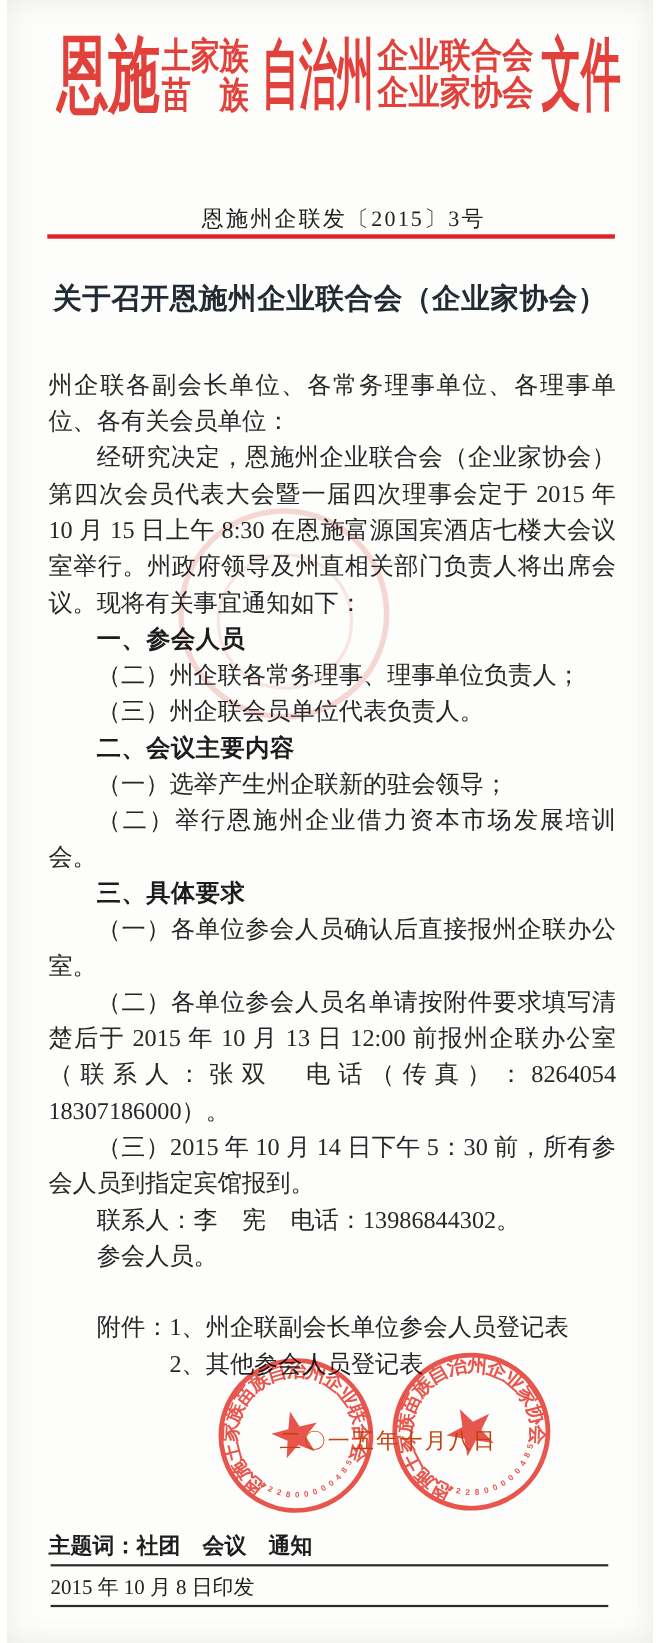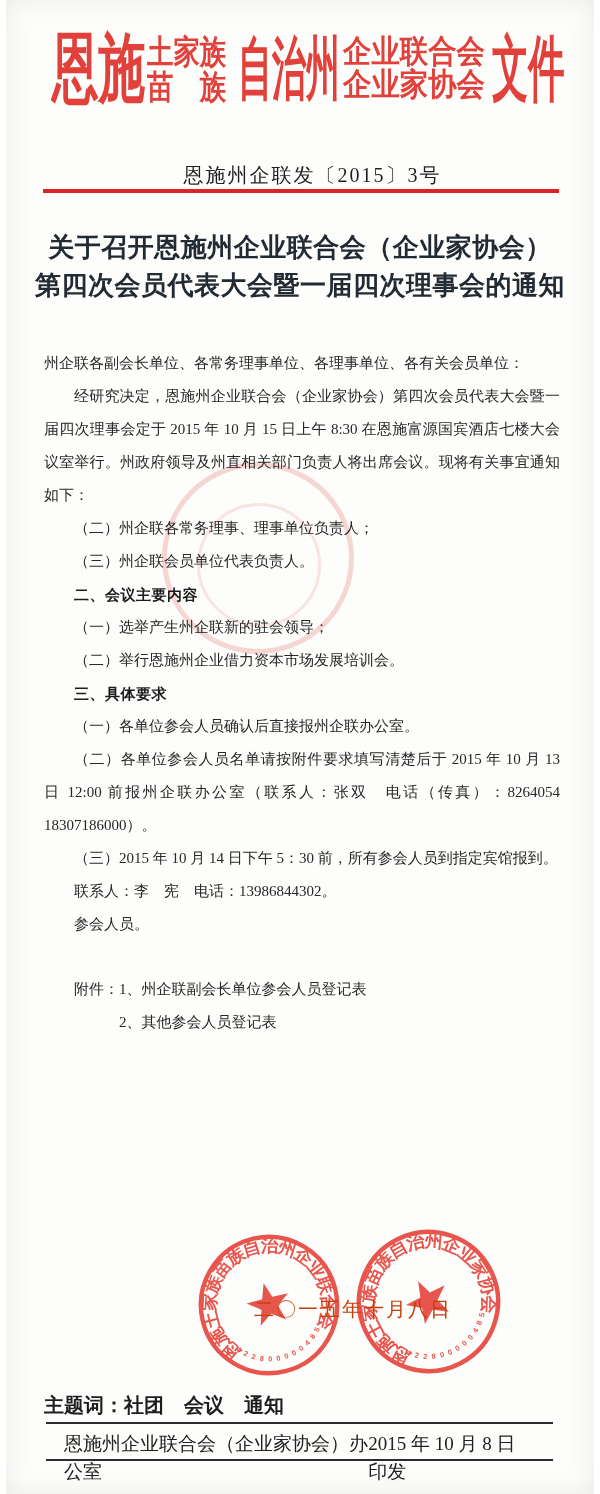--- a/index.html
+++ b/index.html
@@ -21,29 +21,29 @@
   .rh-stack{ top:35px; font-size:33px; line-height:35px; text-align:justify;
              font-family:"Liberation Serif","DejaVu Serif",serif; }
   .rh-stack span{ display:block; }
   #seg-big1{ left:46px;  transform:scale(.63,1.02); }
   #seg-st1 { left:141px; transform:scale(.80,1); }
   #seg-big2{ left:232px; transform:scale(.46,.93); top:34px;}
   #seg-st2 { left:337px; transform:scale(.86,.96); }
   #seg-big3{ left:486px; transform:scale(.49,.97); top:33px;}
 
   
-  .docnum{ margin-top:50px; text-align:center; font-size:20px; line-height:26px;
+  .docnum{ margin-top:74px; text-align:center; font-size:20px; line-height:26px;
            letter-spacing:2px; color:#1f1f1f;padding-left:25px; }
   .red-rule{ margin:1px 35px 0 37px; height:4px; background:var(--rule-red,#df2128); }
   .title{ margin-top:36px; text-align:center; font-weight:bold; font-size:26px;
           line-height:38px; color:#222a33; letter-spacing:.5px;font-family:Liberation Serif, serif; }
   .title span{ display:block; }
 
   
-  .body{ margin:42px 34px 0 38px; font-size:15px; line-height:33px;
+  .body{ margin:42px 34px 0 38px; font-size:22px; line-height:33px;
          text-align:justify; color:#272727; }
   .body p{ text-indent:2em; }
   .body p.noindent{ text-indent:0; }
   .body p.sect{ font-weight:bold; color:#1c1c1c;
         font-family:"Liberation Sans","DejaVu Sans",sans-serif; letter-spacing:.5px;}
   .attachments{ margin-top:32px; }
   .attachments .line1{ text-indent:2em; }
   .attachments .line2{ text-indent:5em; }
 
   
@@ -88,26 +88,26 @@
       <span>企业家协会</span>
     </div>
     <div class="rh-seg rh-big" id="seg-big3">文件</div>
   </div>
 
   <div class="docnum">恩施州企联发〔2015〕3号</div>
   <div class="red-rule"></div>
 
   <h1 class="title">
     <span>关于召开恩施州企业联合会（企业家协会）</span>
-    <span>第四次会员代表大会暨一届四次理事会的通知</span>
   </h1>
 
   <div class="body">
     <p class="noindent">州企联各副会长单位、各常务理事单位、各理事单位、各有关会员单位：</p>
     <p>经研究决定，恩施州企业联合会（企业家协会）第四次会员代表大会暨一届四次理事会定于 2015 年 10 月 15 日上午 8:30 在恩施富源国宾酒店七楼大会议室举行。州政府领导及州直相关部门负责人将出席会议。现将有关事宜通知如下：</p>
+    <p class="sect">一、参会人员</p>
     <p>（二）州企联各常务理事、理事单位负责人；</p>
     <p>（三）州企联会员单位代表负责人。</p>
     <p class="sect">二、会议主要内容</p>
     <p>（一）选举产生州企联新的驻会领导；</p>
     <p>（二）举行恩施州企业借力资本市场发展培训会。</p>
     <p class="sect">三、具体要求</p>
     <p>（一）各单位参会人员确认后直接报州企联办公室。</p>
     <p>（二）各单位参会人员名单请按附件要求填写清楚后于 2015 年 10 月 13 日 12:00 前报州企联办公室（联系人：张双　电话（传真）：8264054　18307186000）。</p>
     <p>（三）2015 年 10 月 14 日下午 5：30 前，所有参会人员到指定宾馆报到。</p>
     <p>联系人：李　宪　电话：13986844302。</p>
@@ -141,18 +141,17 @@
     </defs>
     <circle cx="75" cy="75" r="70" fill="none" stroke="#e8473f" stroke-width="4.5"></circle>
     <path fill="#e8473f" d="M75,52 L80.4,67.6 L96.9,67.9 L83.8,77.8 L88.5,93.6 L75,84.2 L61.5,93.6 L66.3,77.8 L53.1,67.9 L69.6,67.6 Z"></path>
     <text font-size="18"><textPath href="#arcR" textLength="253" lengthAdjust="spacing">恩施土家族苗族自治州企业家协会</textPath></text>
     <text font-size="7.5"><textPath href="#digR" startOffset="10" textLength="102" lengthAdjust="spacing">422800000485</textPath></text>
   </svg>
 
   <div class="keywords"><span>主题词：</span><span>社团　会议　通知</span></div>
   <div class="f-rule r1"></div>
   <div class="f-row">
-    <span class="office">恩施州企业联合会（企业家协会）办公室</span>
     <span class="pdate">2015 年 10 月 8 日印发</span>
   </div>
   <div class="f-rule r2"></div>
 
 </div>
 
 </body></html>

